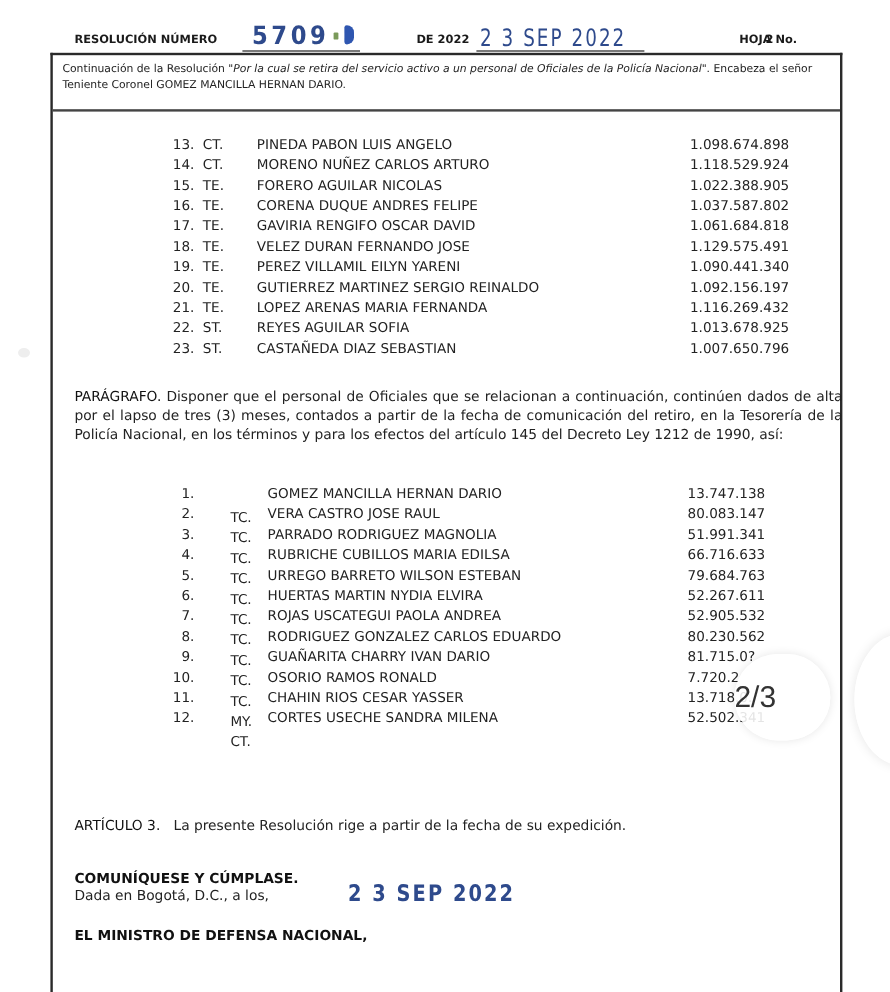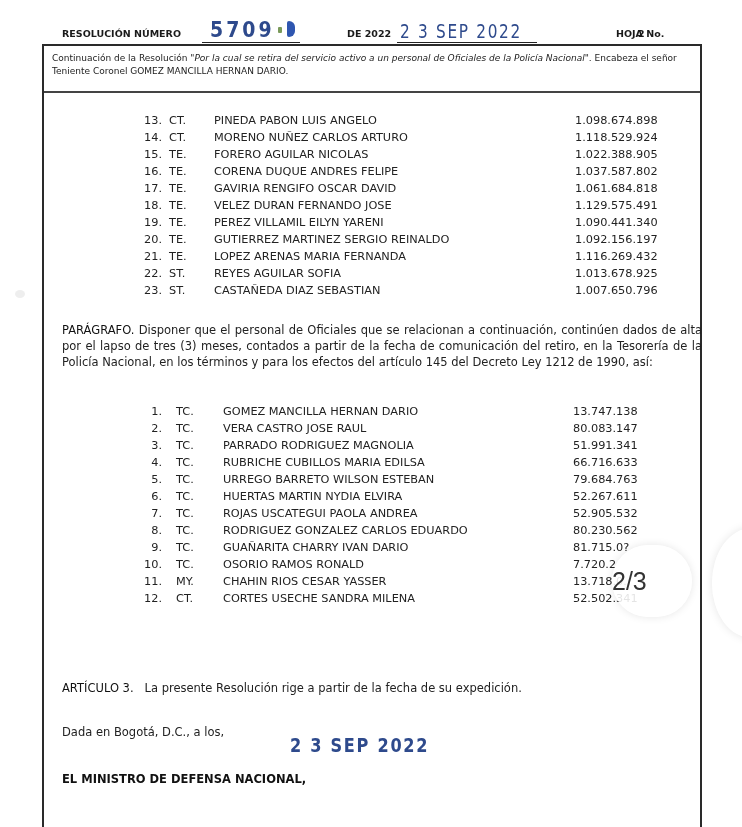--- a/index.html
+++ b/index.html
@@ -40,21 +40,21 @@
   .row .id { position: absolute; }
 
   .list1 { left: 92px; top: 66px; }
   .list1 .num { left: 0; width: 26px; }
   .list1 .rank { left: 33px; }
   .list1 .name { left: 78px; }
   .list1 .id { left: 395px; margin-left: 44px; }
 
   .list2 { left: 92px; top: 357px; }
   .list2 .num { left: 0; width: 26px; }
-  .list2 .rank { left: 40px; }
+  .list2 .rank { left: 56px; margin-top: 20px; }
   .list2 .name { left: 87px; }
   .list2 .id { left: 437px; }
 
   .para { position: absolute; left: 18px; width: 640px; font-size: 11.5px; line-height: 16px; color: #222; text-align: justify; }
   .para b { font-weight: normal; color: #111; }
   .para-paragrafo { top: 276px; }
   .para-art2 { top: 590px; }
   .para-art3 { top: 634px; }
   .closing { position: absolute; left: 18px; top: 679px; font-size: 11.5px; line-height: 14px; color: #222; }
   .closing b { font-weight: bold; color: #111; }
@@ -245,20 +245,21 @@
         <span class="id">52.502.341</span>
       </div>
   </div>
 
 
   <div class="para para-art3">
     <b>ARTÍCULO 3.</b>&nbsp;&nbsp;&nbsp;<span>La presente Resolución rige a partir de la fecha de su expedición.</span>
   </div>
 
   <div class="closing">
+    <div><b>COMUNÍQUESE Y CÚMPLASE.</b></div>
     <div>Dada en Bogotá, D.C., a los,</div>
   </div>
   <div class="stamp-date2">2 3 SEP 2022</div>
   <div class="minister">EL MINISTRO DE DEFENSA NACIONAL,</div>
 </div>
 
 <div class="page-indicator">
   <span>2/3</span>
 </div>
 <div class="side-button"></div>

